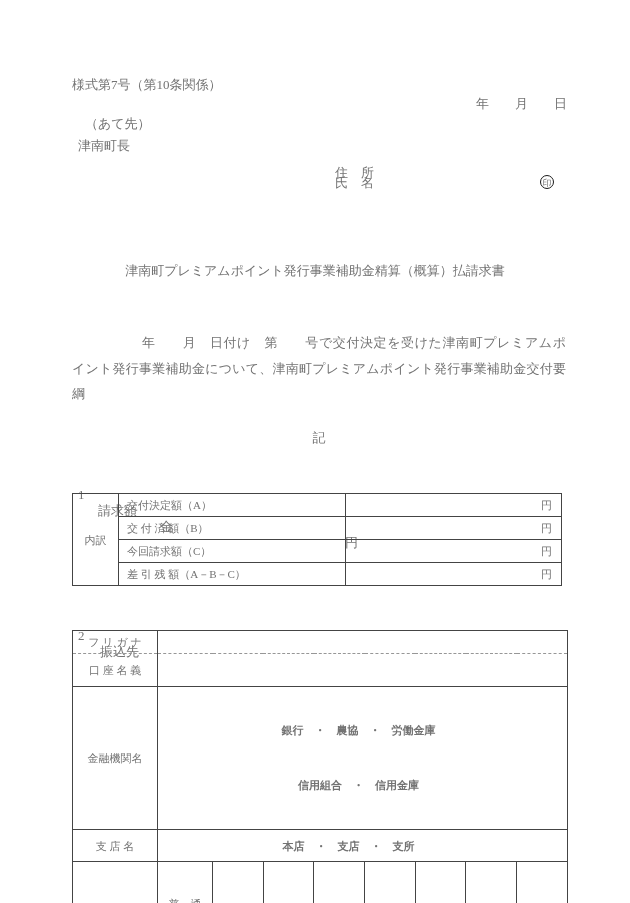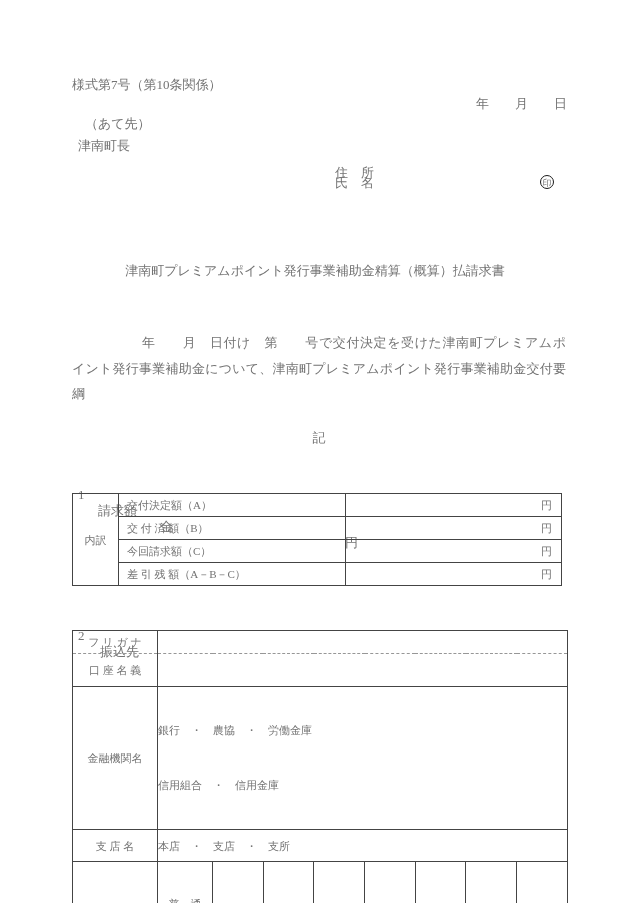--- a/index.html
+++ b/index.html
@@ -28,21 +28,21 @@
   }
   
   table{border-collapse:collapse;table-layout:fixed;}
   td{border:1px solid #444;vertical-align:middle;padding:0;font-size:11px;white-space:pre;overflow:hidden;}
   #t1{width:489px;}
   #t1 td.lab{padding-left:8px;}
   #t1 td.unit{text-align:right;padding-right:9px;}
   #t1 tr{height:23px;}
   td.c{text-align:center;}
   #t2{width:495px;}
-  #t2 td.opt{text-align:left;padding-right:8px;}
+  #t2 td.opt{text-align:center;padding-right:8px;font-weight:bold;}
   #t2 td.opt div{line-height:23px;}
   #t2 td.opt2{padding-right:28px;}
   #t2 tr.rf td{border-bottom:1px dashed #979797;}
   #t2 tr.rk td{border-top:1px dashed #979797;}
   #t2 td.type div{line-height:20px;}
 </style>
 </head>
 <body>
 
 <div id="page">

